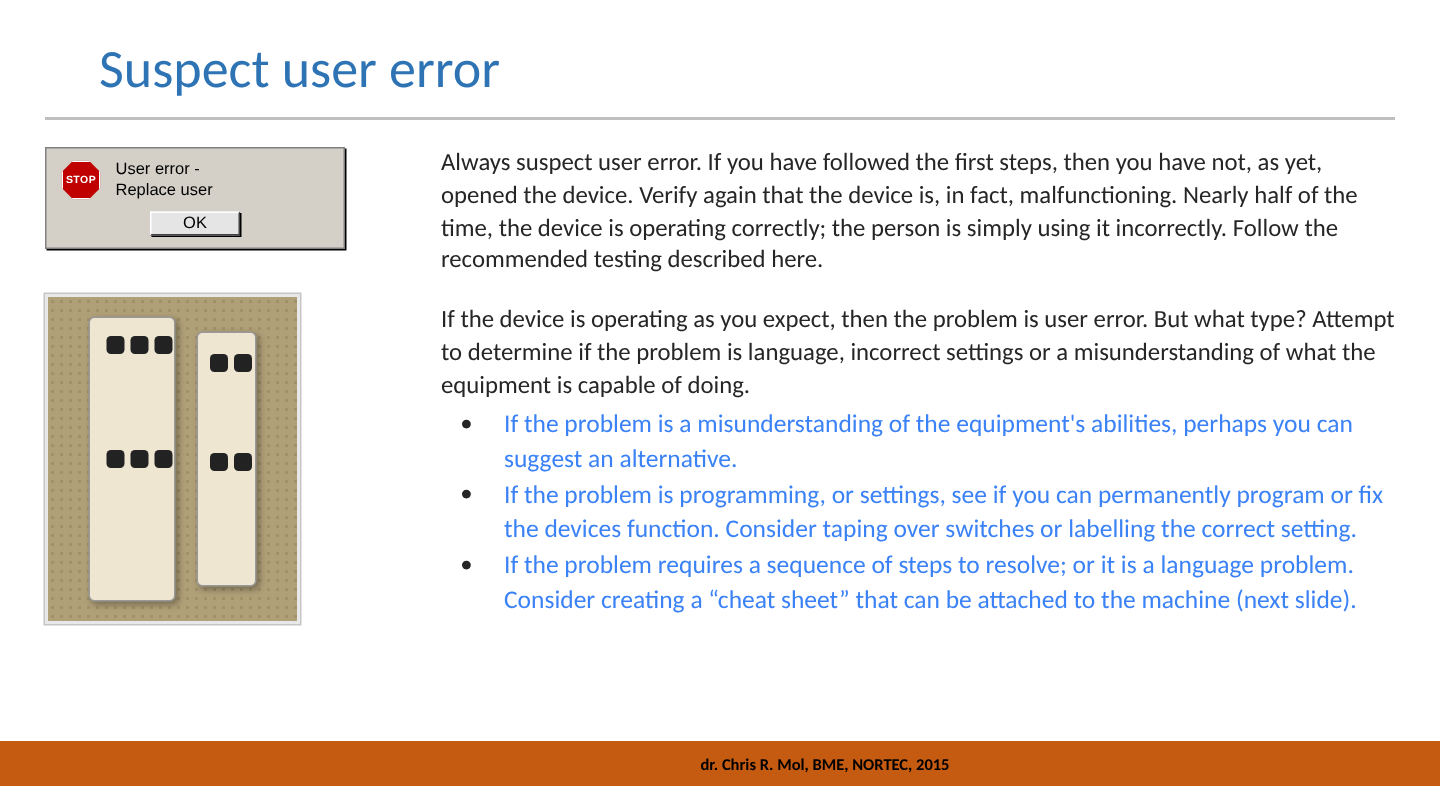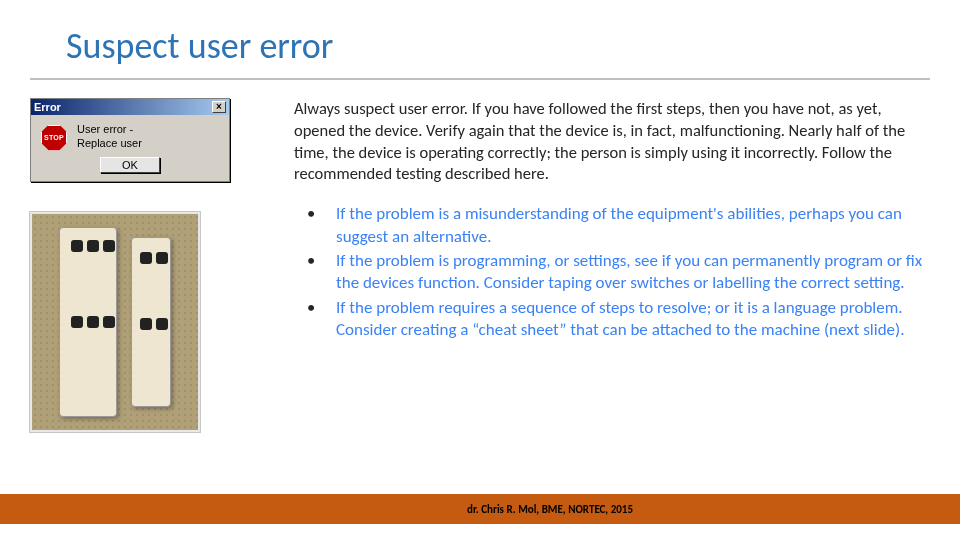--- a/index.html
+++ b/index.html
@@ -60,21 +60,21 @@
     border: 1px solid #fff;
     border-right-color: #404040;
     border-bottom-color: #404040;
     font-size: 10px;
     line-height: 9px;
     text-align: center;
     font-weight: bold;
   }
   .error-body {
     display: flex;
-    align-items: flex-end;
+    align-items: flex-start;
     gap: 10px;
     padding: 8px 10px 4px 10px;
   }
   .stop-sign {
     width: 26px;
     height: 26px;
     position: relative;
     display: flex;
     align-items: center;
     justify-content: center;
@@ -218,24 +218,20 @@
 
 <div class="title">Suspect user error</div>
 <div class="hr-wrap">
     <div class="hr-line"></div>
   </div>
 
 <div class="content">
   <div class="left-col">
 
     <div class="error-dialog">
-      <div class="error-titlebar">
-        <span>Error</span>
-        <span class="error-close">×</span>
-      </div>
       <div class="error-body">
         <div class="stop-sign">
           <div class="octagon"></div>
           <div class="stop-text">STOP</div>
         </div>
         <div class="error-msg">
           <span>User error -</span><br>
           <span>Replace user</span>
         </div>
       </div>
@@ -268,20 +264,21 @@
           </div>
       </div>
     </div>
 
   </div>
 
   <div class="right-col">
     <p class="para">Always suspect user error. If you have followed the first steps, then you have not, as yet, opened the device. Verify again that the device is, in fact, malfunctioning. Nearly half of the time, the device is operating correctly; the person is simply using it incorrectly. Follow the recommended testing described here.</p>
 
     <div class="para">
+      <span>If the device is operating as you expect, then the problem is user error. But what type? Attempt to determine if the problem is language, incorrect settings or a misunderstanding of what the equipment is capable of doing.</span>
       <div class="bullets">
         <div class="bullet-row">
           <div class="bullet-dot">•</div>
           <div class="bullet-text">If the problem is a misunderstanding of the equipment's abilities, perhaps you can suggest an alternative.</div>
         </div>
         <div class="bullet-row">
           <div class="bullet-dot">•</div>
           <div class="bullet-text">If the problem is programming, or settings, see if you can permanently program or fix the devices function. Consider taping over switches or labelling the correct setting.</div>
         </div>
         <div class="bullet-row">

